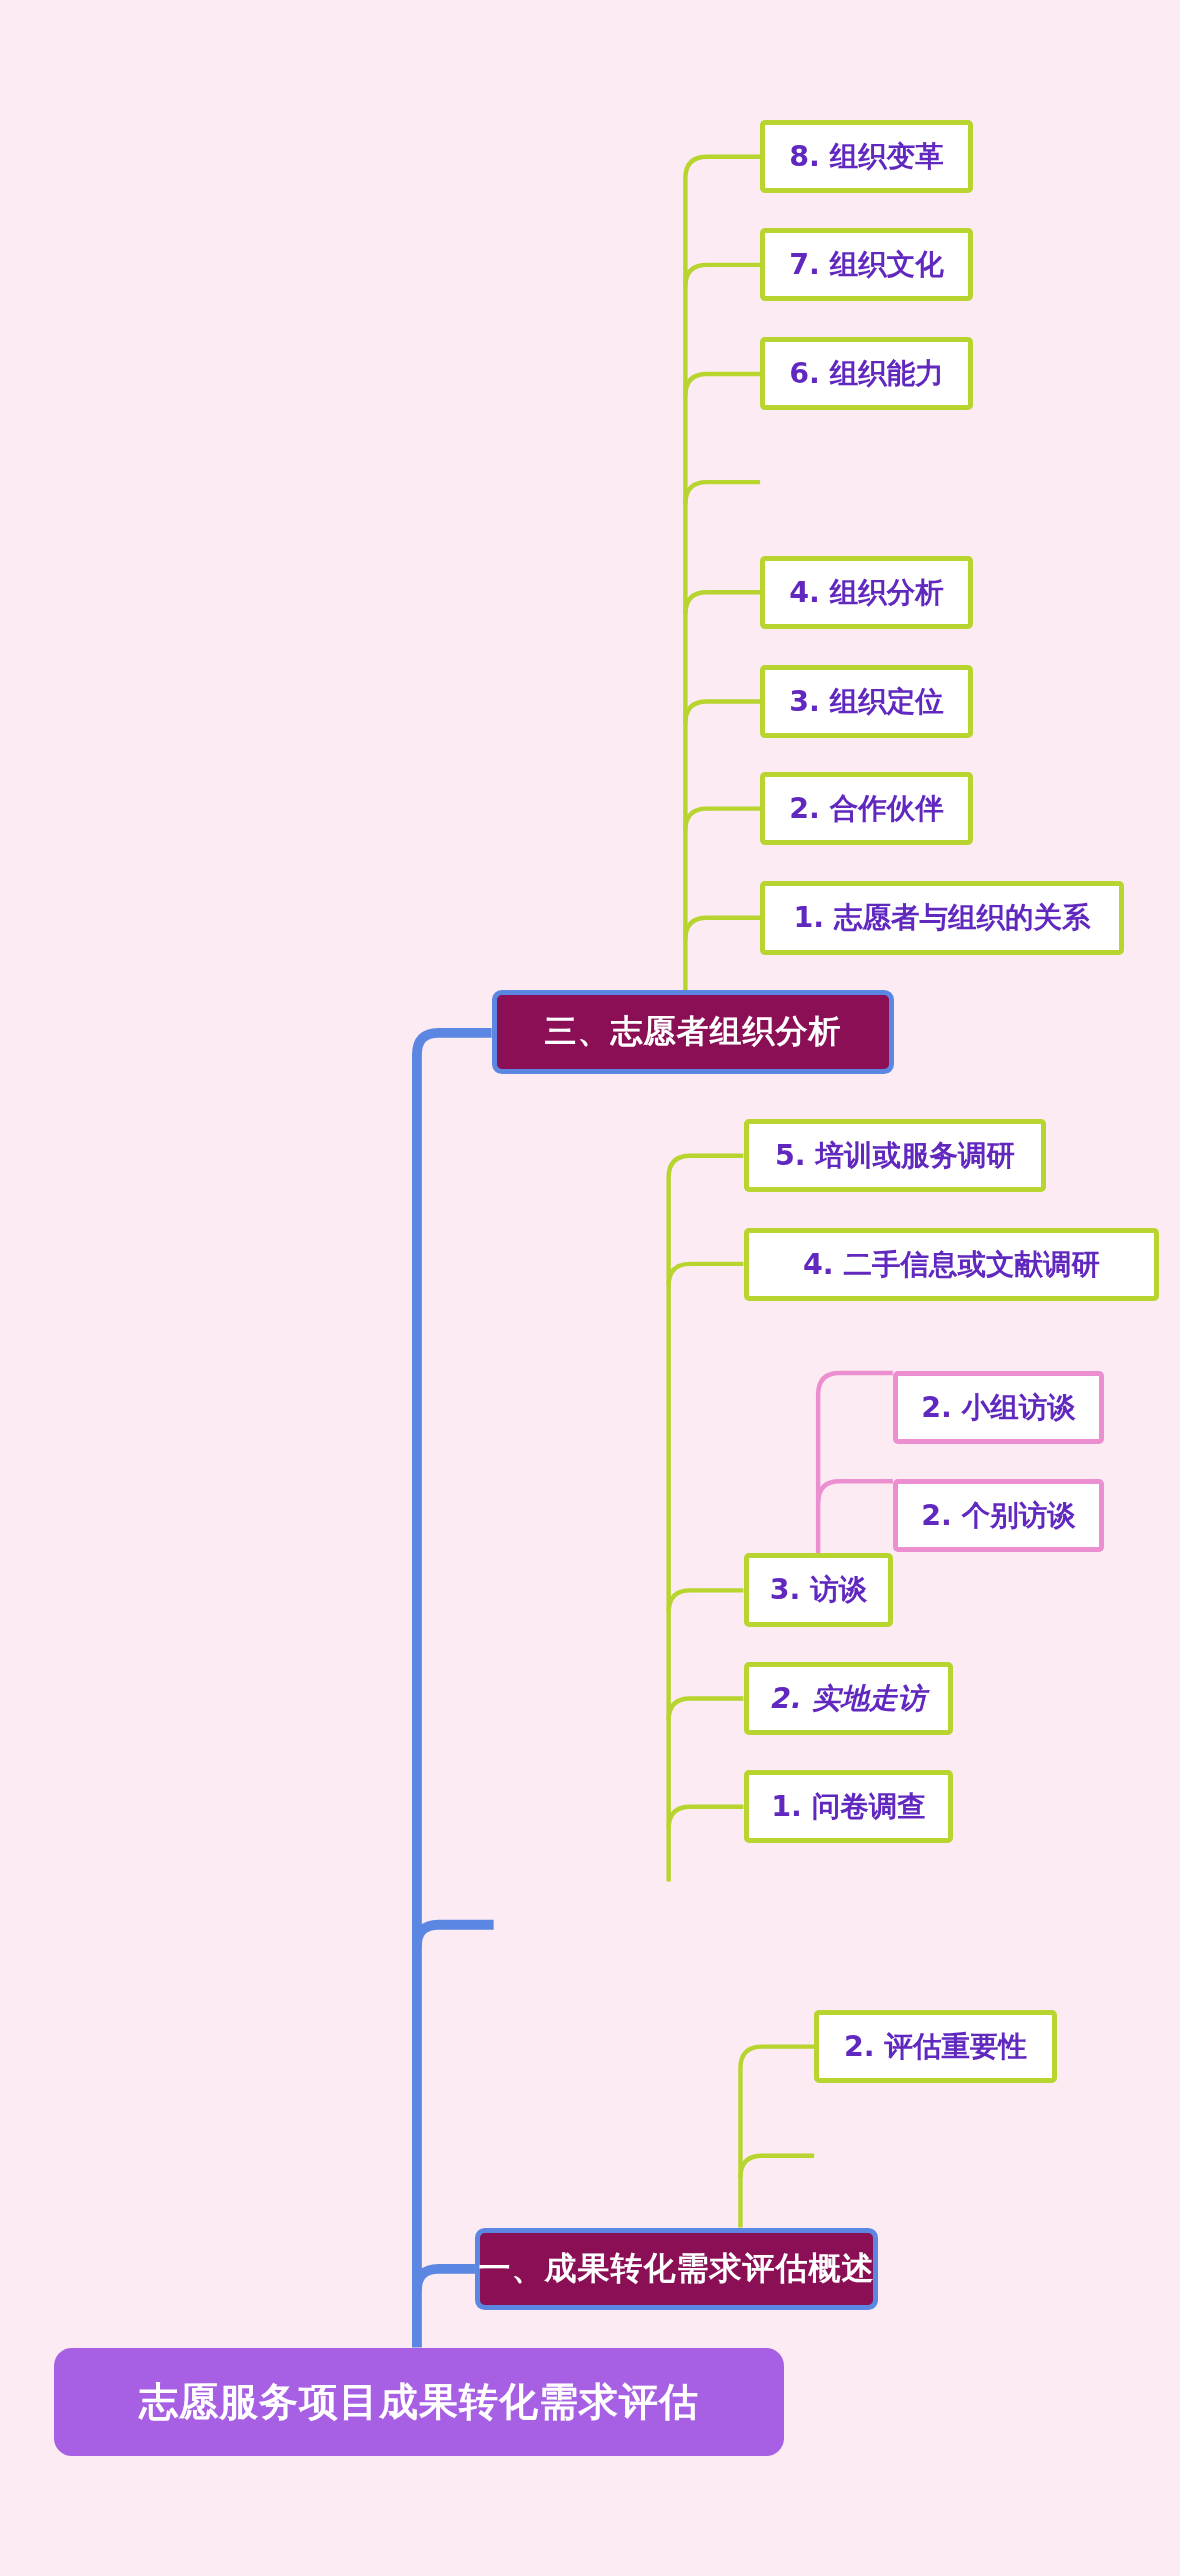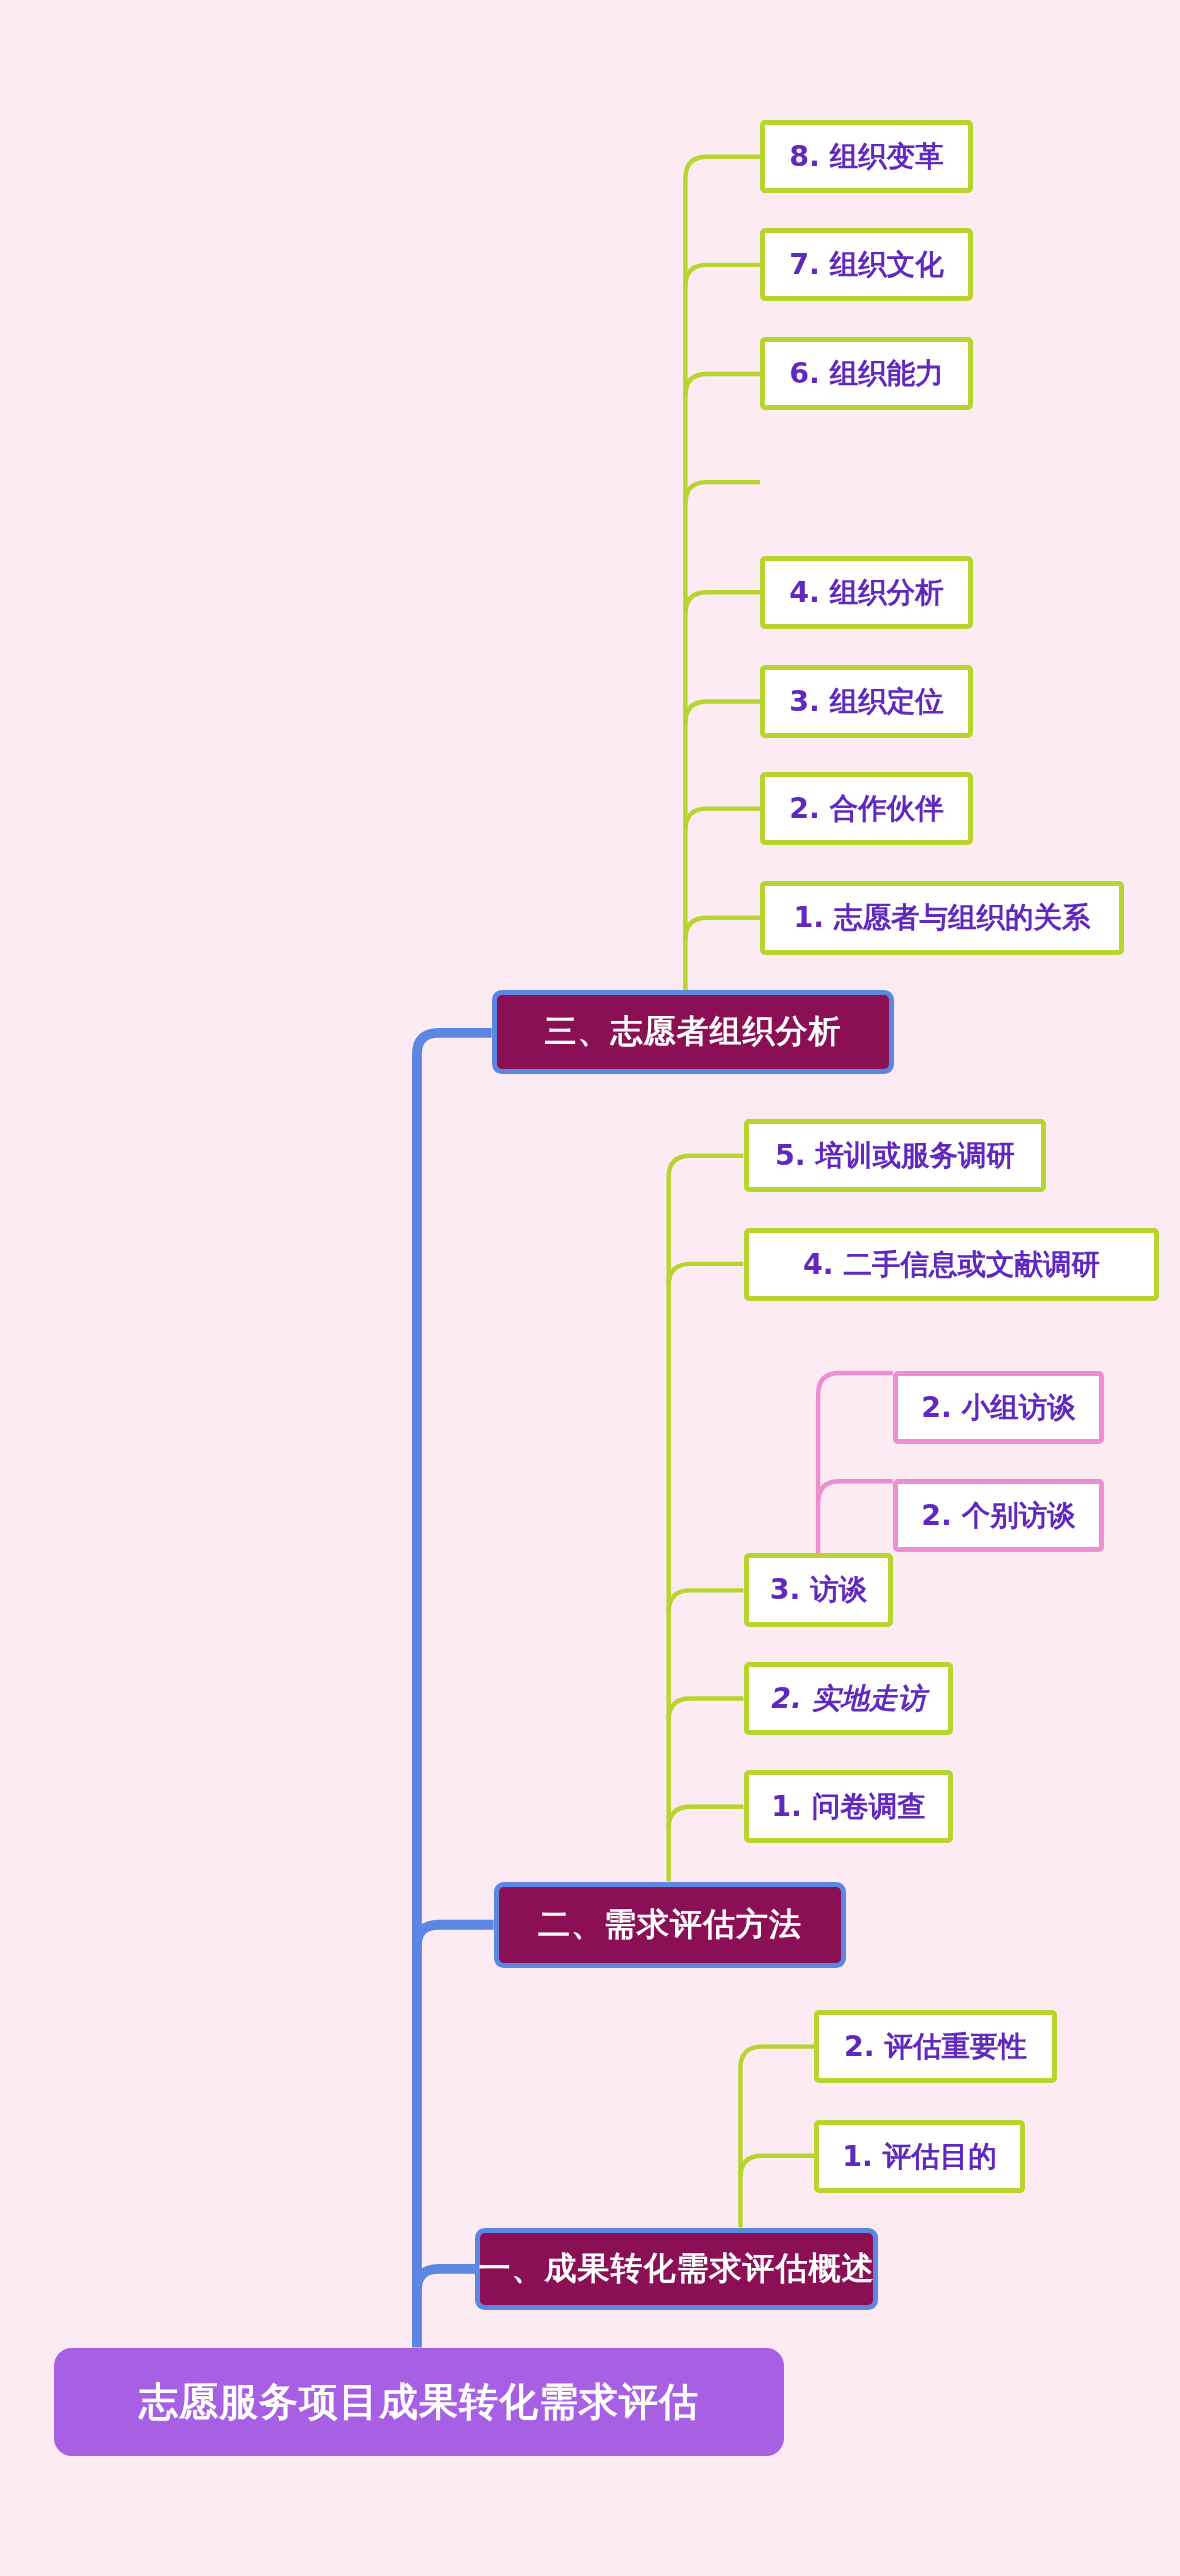--- a/index.html
+++ b/index.html
@@ -86,23 +86,21 @@
   <div class="node child" style="left:744px;top:1119px;width:302px;height:73px;">5. 培训或服务调研</div>
   <div class="node child" style="left:744px;top:1228px;width:415px;height:73px;">4. 二手信息或文献调研</div>
 
   <div class="node child pink" style="left:893px;top:1337px;width:211px;height:73px;">2. 小组访谈</div>
   <div class="node child pink" style="left:893px;top:1445px;width:211px;height:73px;">2. 个别访谈</div>
 
   <div class="node child" style="left:744px;top:1553px;width:149px;height:74px;">3. 访谈</div>
   <div class="node child" style="left:744px;top:1662px;width:209px;height:73px;font-style:italic;">2. 实地走访</div>
   <div class="node child" style="left:744px;top:1770px;width:209px;height:73px;">1. 问卷调查</div>
 
-  <div class="node header" style="left:494px;top:1882px;width:352px;height:86px;">二、需求评估方法</div>
 
   <div class="node child" style="left:814px;top:2010px;width:243px;height:73px;">2. 评估重要性</div>
-  <div class="node child" style="left:814px;top:2120px;width:211px;height:73px;">1. 评估目的</div>
 
   <div class="node root" style="left:54px;top:2348px;width:730px;height:108px;">志愿服务项目成果转化需求评估</div>
 
   <div class="node header" style="left:475px;top:2228px;width:403px;height:82px;">一、成果转化需求评估概述</div>
 
 </div>
 
 
 </body></html>

